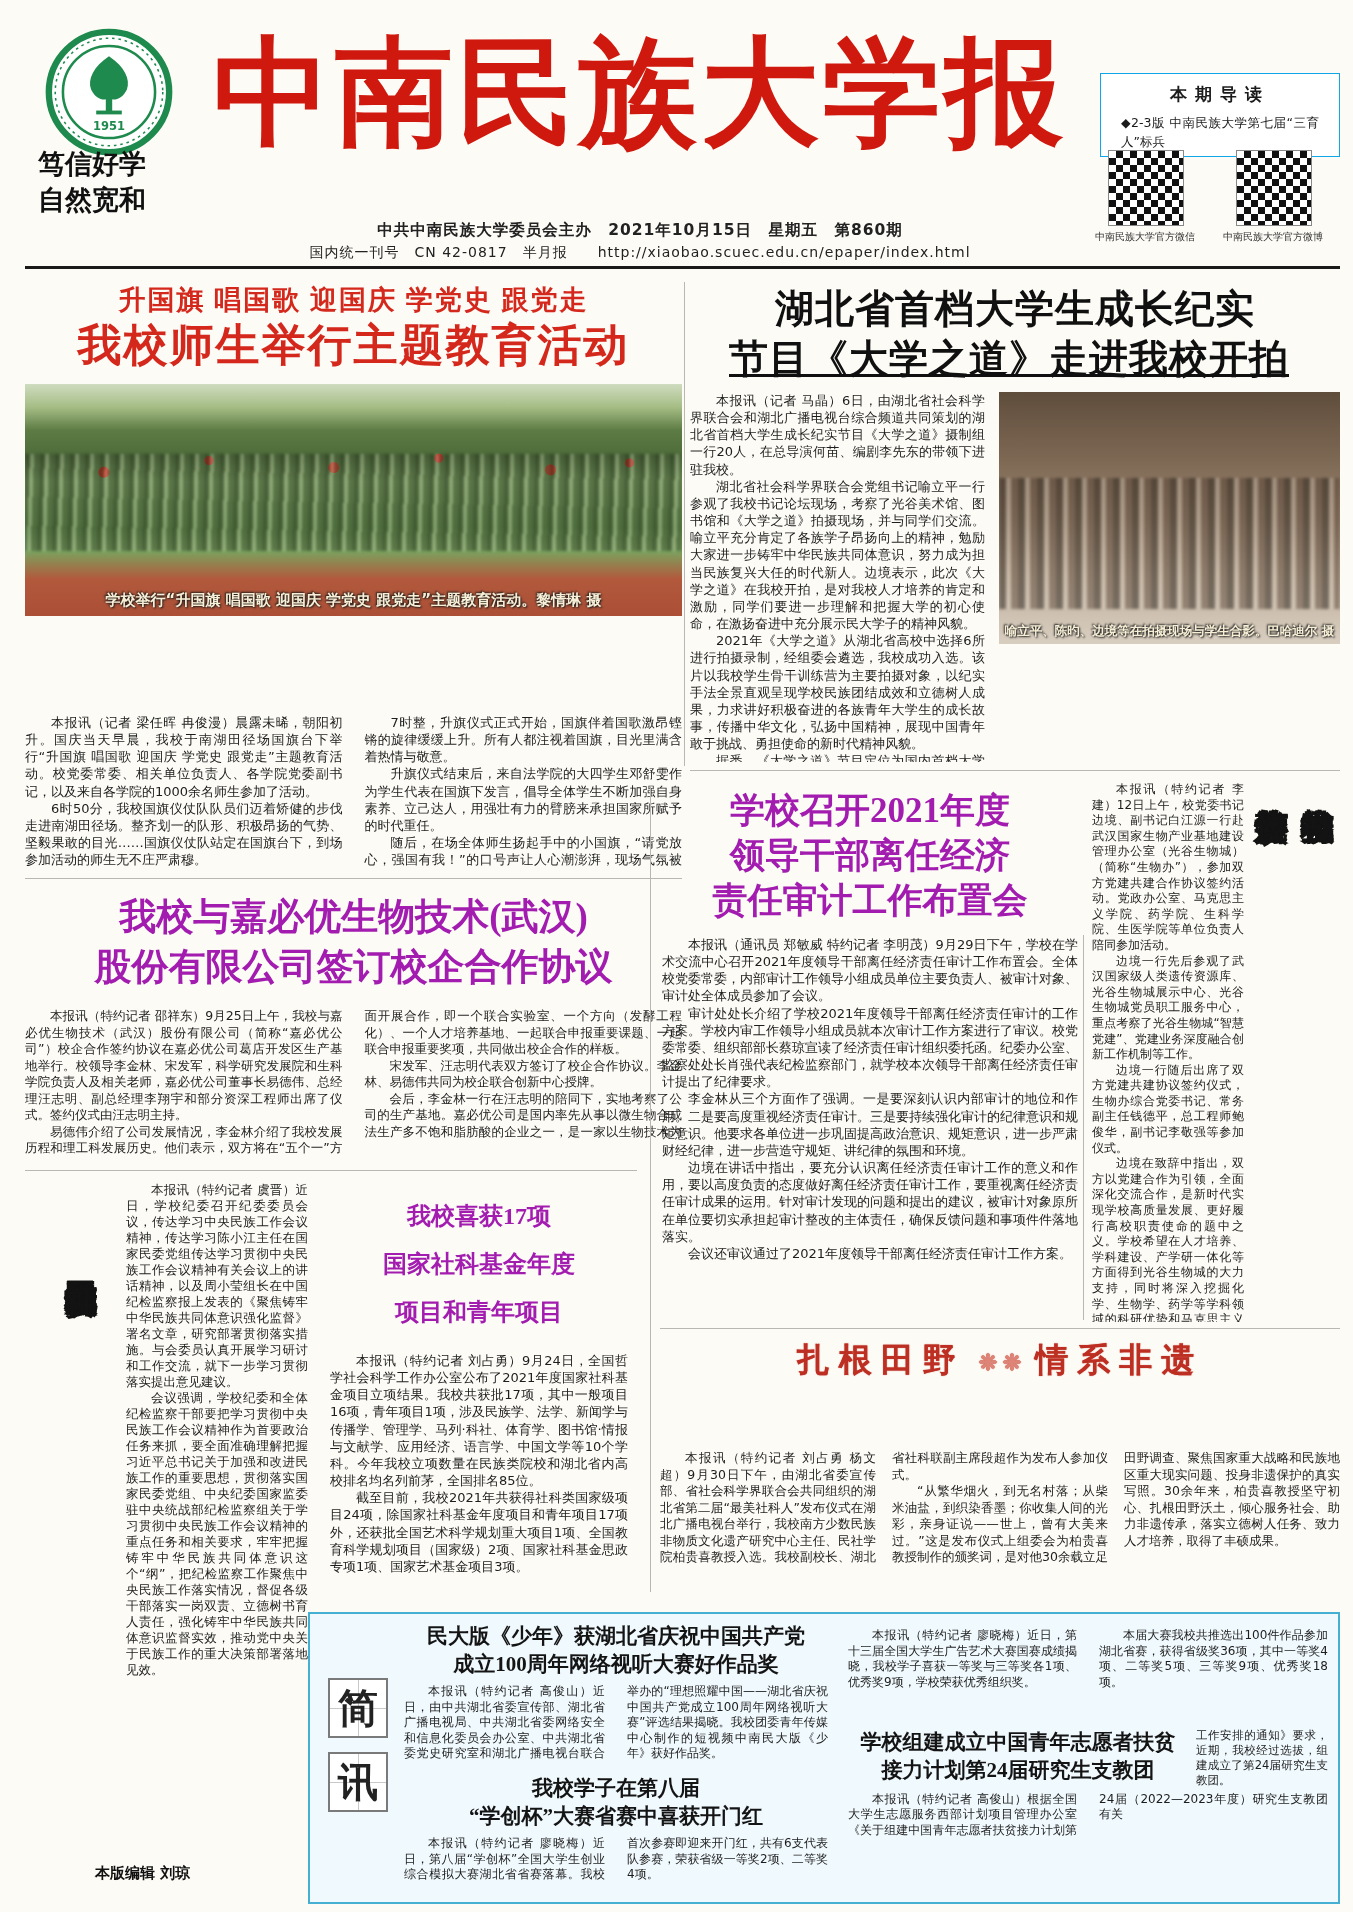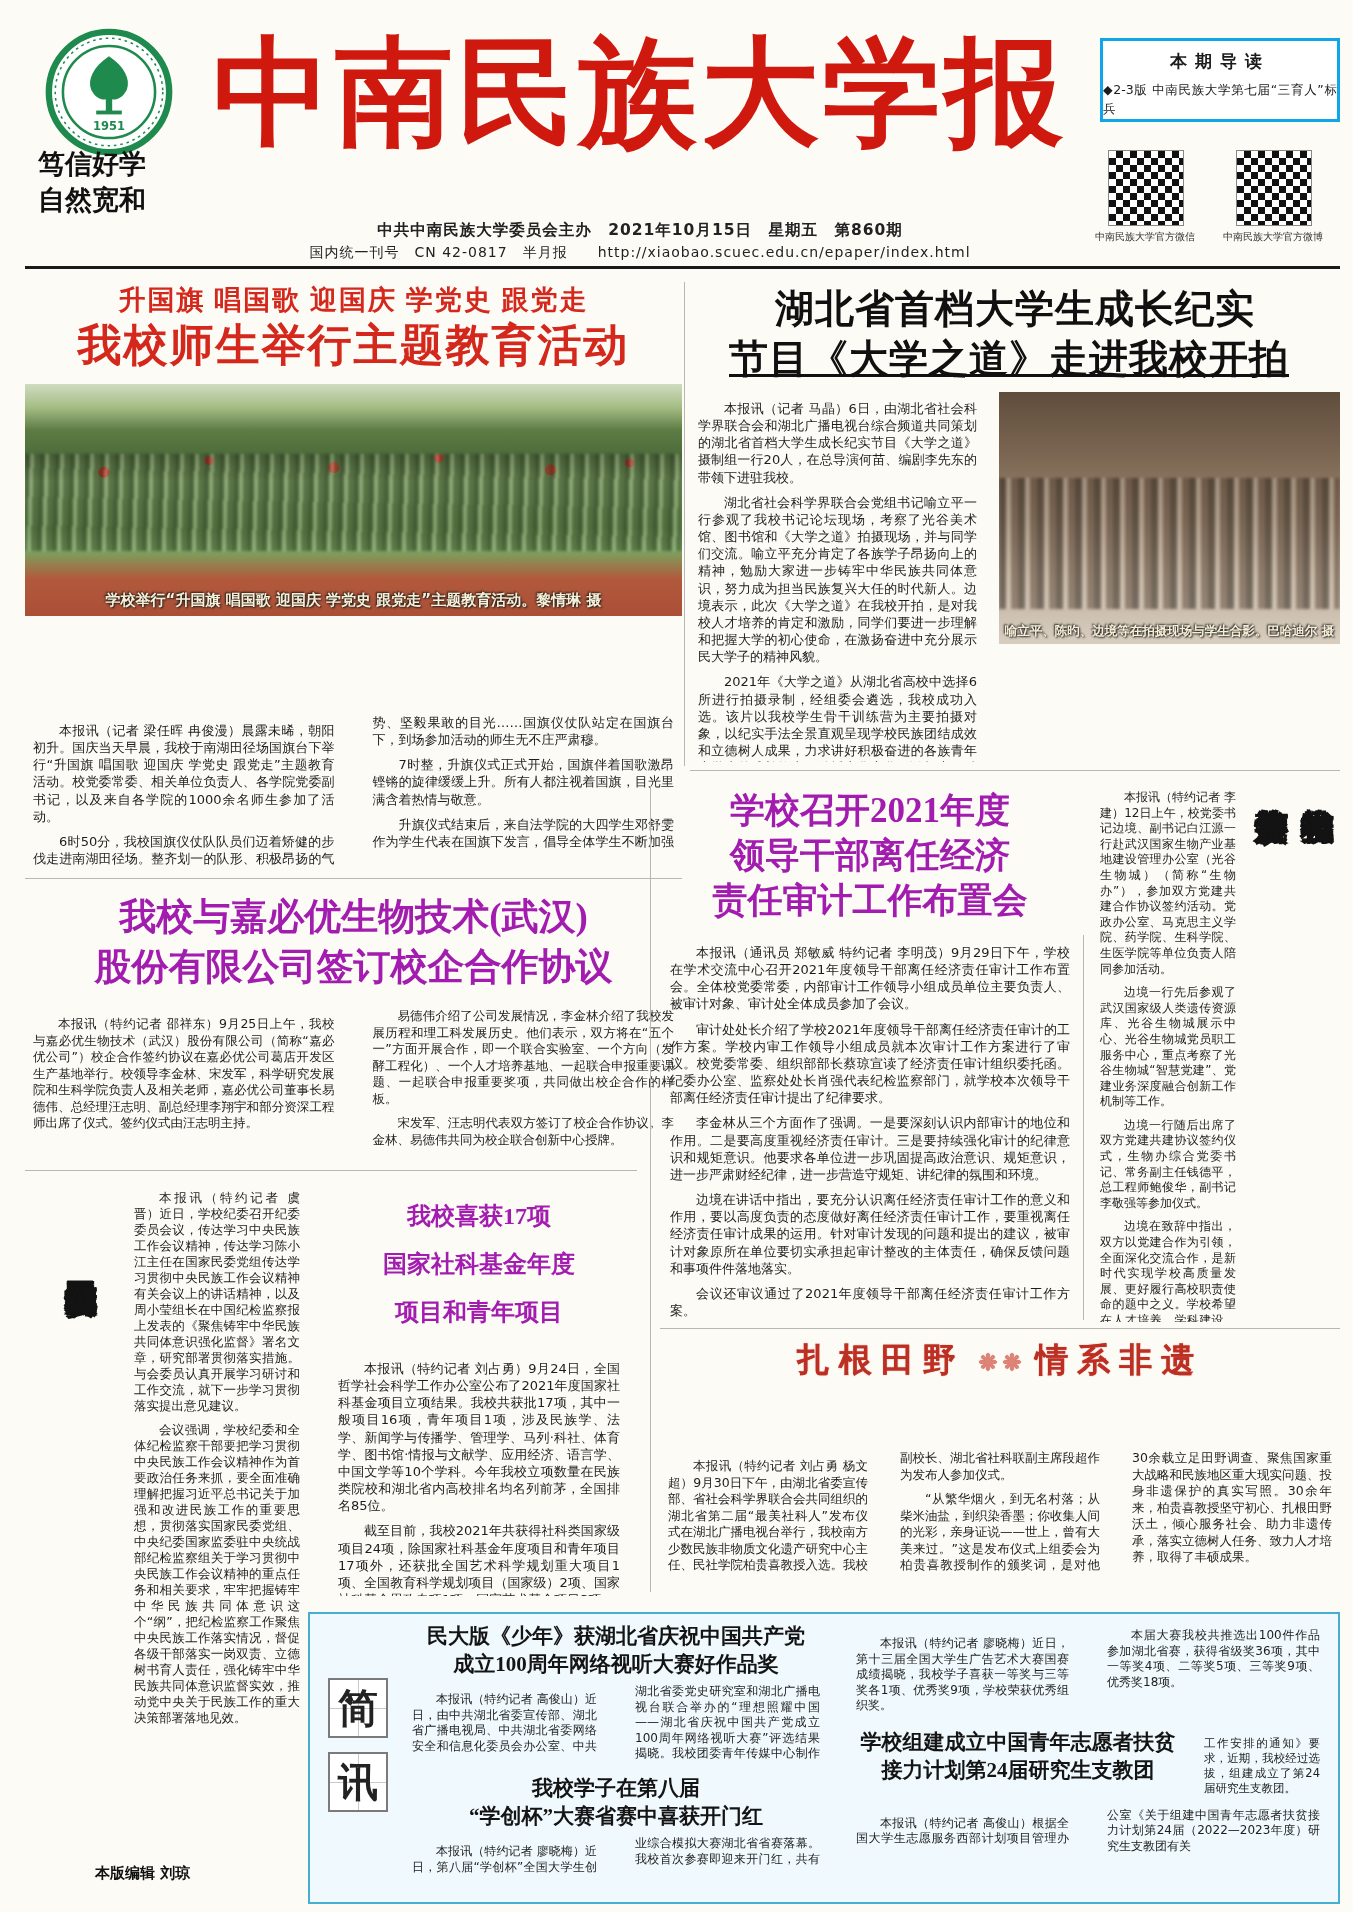--- a/index.html
+++ b/index.html
@@ -1,31 +1,31 @@
 <!DOCTYPE html>
 <html><head>
 <meta charset="utf-8">
 <style>
   html,body{margin:0;padding:0;background:#e8e6e0;}
   #page{position:relative;width:1353px;height:1912px;margin:0 auto;background:#fcfbf6;overflow:hidden;
         font-family:"DejaVu Sans",sans-serif;color:#1b1b1b;}
   .abs{position:absolute;}
   .center{text-align:center;}
   .body-text{font-size:13px;line-height:1.32;text-align:justify;overflow:hidden;color:#1d1d1d;}
-  .body-text p{margin:8px;text-indent:2em;}
+  .body-text p{margin:0;text-indent:2em;}
   .cols2{column-count:2;column-gap:22px;}
   .cols3{column-count:3;column-gap:16px;}
   .rule{background:#b9b7b2;}
   .rule-dark{background:#1a1a1a;}
   
   .masthead{font-family:"Liberation Serif",serif;font-weight:900;color:#d0190e;
             font-size:118px;line-height:176px;letter-spacing:4px;transform:skewX(-4deg);white-space:nowrap;}
   .motto{font-family:"Liberation Serif",serif;font-weight:bold;font-size:27px;line-height:36px;color:#111;}
   .publine{font-size:15.5px;color:#222;letter-spacing:1px;}
-  .guide-box{border:3px solid #0ea5e9;background:#fff;padding:9px 0;box-sizing:border-box;}
+  .guide-box{border:1px solid #0ea5e9;background:#fff;padding:9px 20px;box-sizing:border-box;margin-top:35px;}
   .guide-title{font-weight:bold;font-size:17px;letter-spacing:8px;text-align:center;}
   .guide-item{font-size:12.5px;line-height:1.55;margin-top:7px;text-align:justify;}
   .qr{width:74px;height:74px;border:1px solid #888;background:
       repeating-conic-gradient(#111 0% 25%, #fff 0% 50%) 0 0/14px 14px;}
   .qr-cap{font-size:10px;color:#333;text-align:center;}
   
   .red-kicker{font-family:"Liberation Serif",serif;font-weight:bold;color:#d5281c;font-size:27px;letter-spacing:2px;}
   .red-title{font-family:"Liberation Serif",serif;font-weight:bold;color:#d5281c;font-size:44px;letter-spacing:2px;}
   .black-title-sans{font-weight:bold;color:#101010;font-size:39px;letter-spacing:1px;}
   .serif-head{font-family:"Liberation Serif",serif;font-weight:bold;color:#a21caf;}

